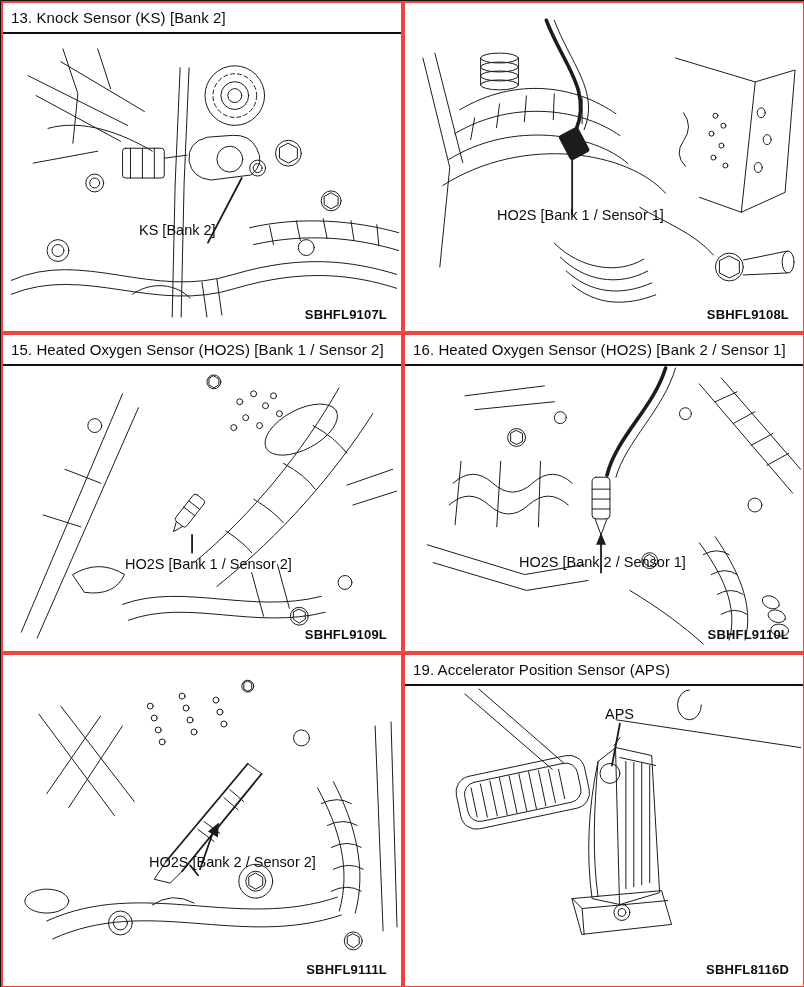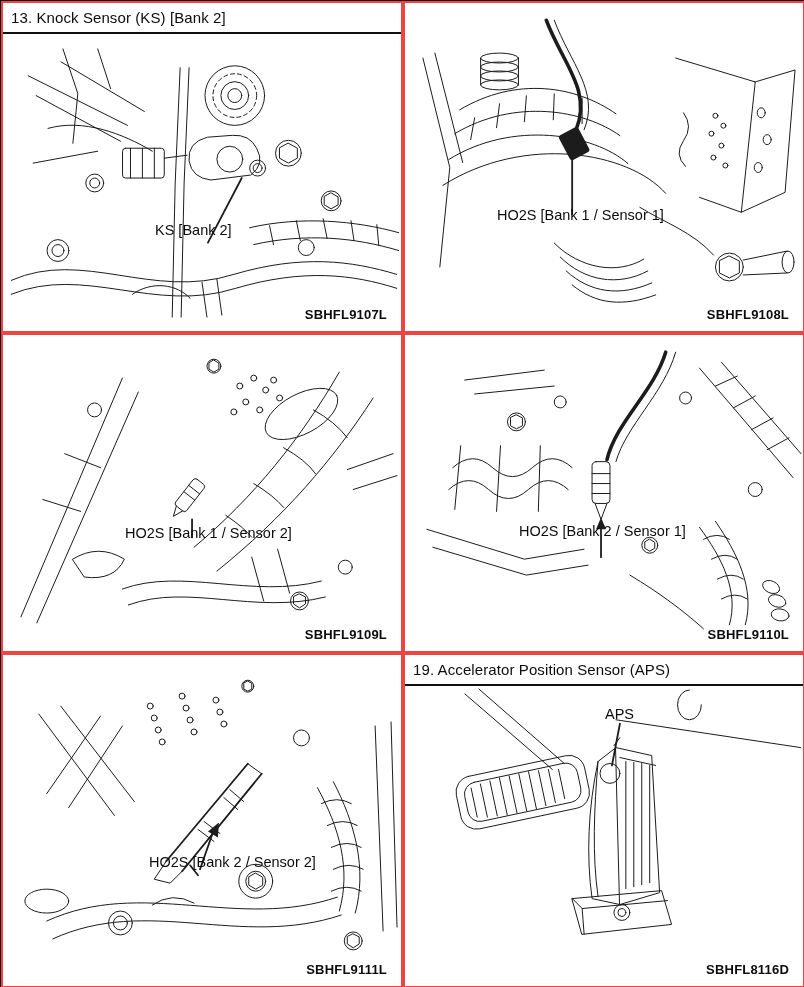--- a/index.html
+++ b/index.html
@@ -83,21 +83,21 @@
         <path d="M252,212 C305,200 355,205 398,218"></path>
         <path d="M268,193 L272,212 M295,188 L299,208 M322,186 L326,206 M350,188 L353,208 M376,192 L378,213"></path>
 
         <path d="M8,248 C80,216 150,268 232,242 C300,222 350,228 396,242"></path>
         <path d="M8,262 C82,232 152,282 234,256 C302,236 352,242 396,256"></path>
         <circle cx="55" cy="218" r="11"></circle>
           <circle cx="55" cy="218" r="6"></circle>
         <path d="M130,262 C150,248 175,252 188,266"></path>
         <path d="M200,250 L205,285 M215,247 L220,283"></path>
       </svg>
-      <div class="callout" style="left:152px;top:188px">KS [Bank 2]</div>
+      <div class="callout" style="left:136px;top:188px">KS [Bank 2]</div>
       <div class="code">SBHFL9107L</div>
     </div>
   </div>
 
   <div class="cell">
     <div class="art">
       <svg class="lines" viewBox="0 0 400 299" aria-hidden="true">
 
         <path class="thick" d="M142,2 C158,45 188,72 172,112"></path>
         <path d="M150,2 C166,45 196,74 180,112"></path>
@@ -147,20 +147,21 @@
         <path d="M340,243 L384,234 M340,258 L384,256"></path>
         <ellipse cx="385" cy="245" rx="6" ry="11"></ellipse>
         <path d="M236,190 C260,205 290,215 310,238"></path>
       </svg>
       <div class="callout" style="left:92px;top:204px">HO2S [Bank 1 / Sensor 1]</div>
       <div class="code">SBHFL9108L</div>
     </div>
   </div>
 
   <div class="cell">
+    <div class="titlebar">15. Heated Oxygen Sensor (HO2S) [Bank 1 / Sensor 2]</div>
     <div class="art">
       <svg class="lines" viewBox="0 0 400 287" aria-hidden="true">
 
         <circle cx="212" cy="16" r="7"></circle>
           <polygon points="212,10 217,13 217,19 212,22 207,19 207,13"></polygon>
         <circle cx="238" cy="36" r="3"></circle>
           <circle cx="252" cy="28" r="3"></circle>
           <circle cx="264" cy="40" r="3"></circle>
         <circle cx="244" cy="52" r="3"></circle>
           <circle cx="258" cy="60" r="3"></circle>
@@ -195,20 +196,21 @@
         <path d="M250,208 L262,252 M276,200 L288,244"></path>
         <path d="M346,120 L392,104 M352,140 L396,126"></path>
         <path d="M70,210 q26,-16 52,0 q-10,22 -40,18 z"></path>
       </svg>
       <div class="callout" style="left:122px;top:190px">HO2S [Bank 1 / Sensor 2]</div>
       <div class="code">SBHFL9109L</div>
     </div>
   </div>
 
   <div class="cell">
+    <div class="titlebar">16. Heated Oxygen Sensor (HO2S) [Bank 2 / Sensor 1]</div>
     <div class="art">
       <svg class="lines" viewBox="0 0 400 287" aria-hidden="true">
 
         <path class="thick" d="M262,2 C250,42 212,72 203,110"></path>
         <path d="M272,2 C260,44 222,76 212,112"></path>
 
         <rect x="188" y="112" width="18" height="42" rx="4"></rect>
         <path d="M188,124 L206,124 M188,134 L206,134 M188,144 L206,144"></path>
         <path d="M191,154 L197,170 L203,154"></path>
 

